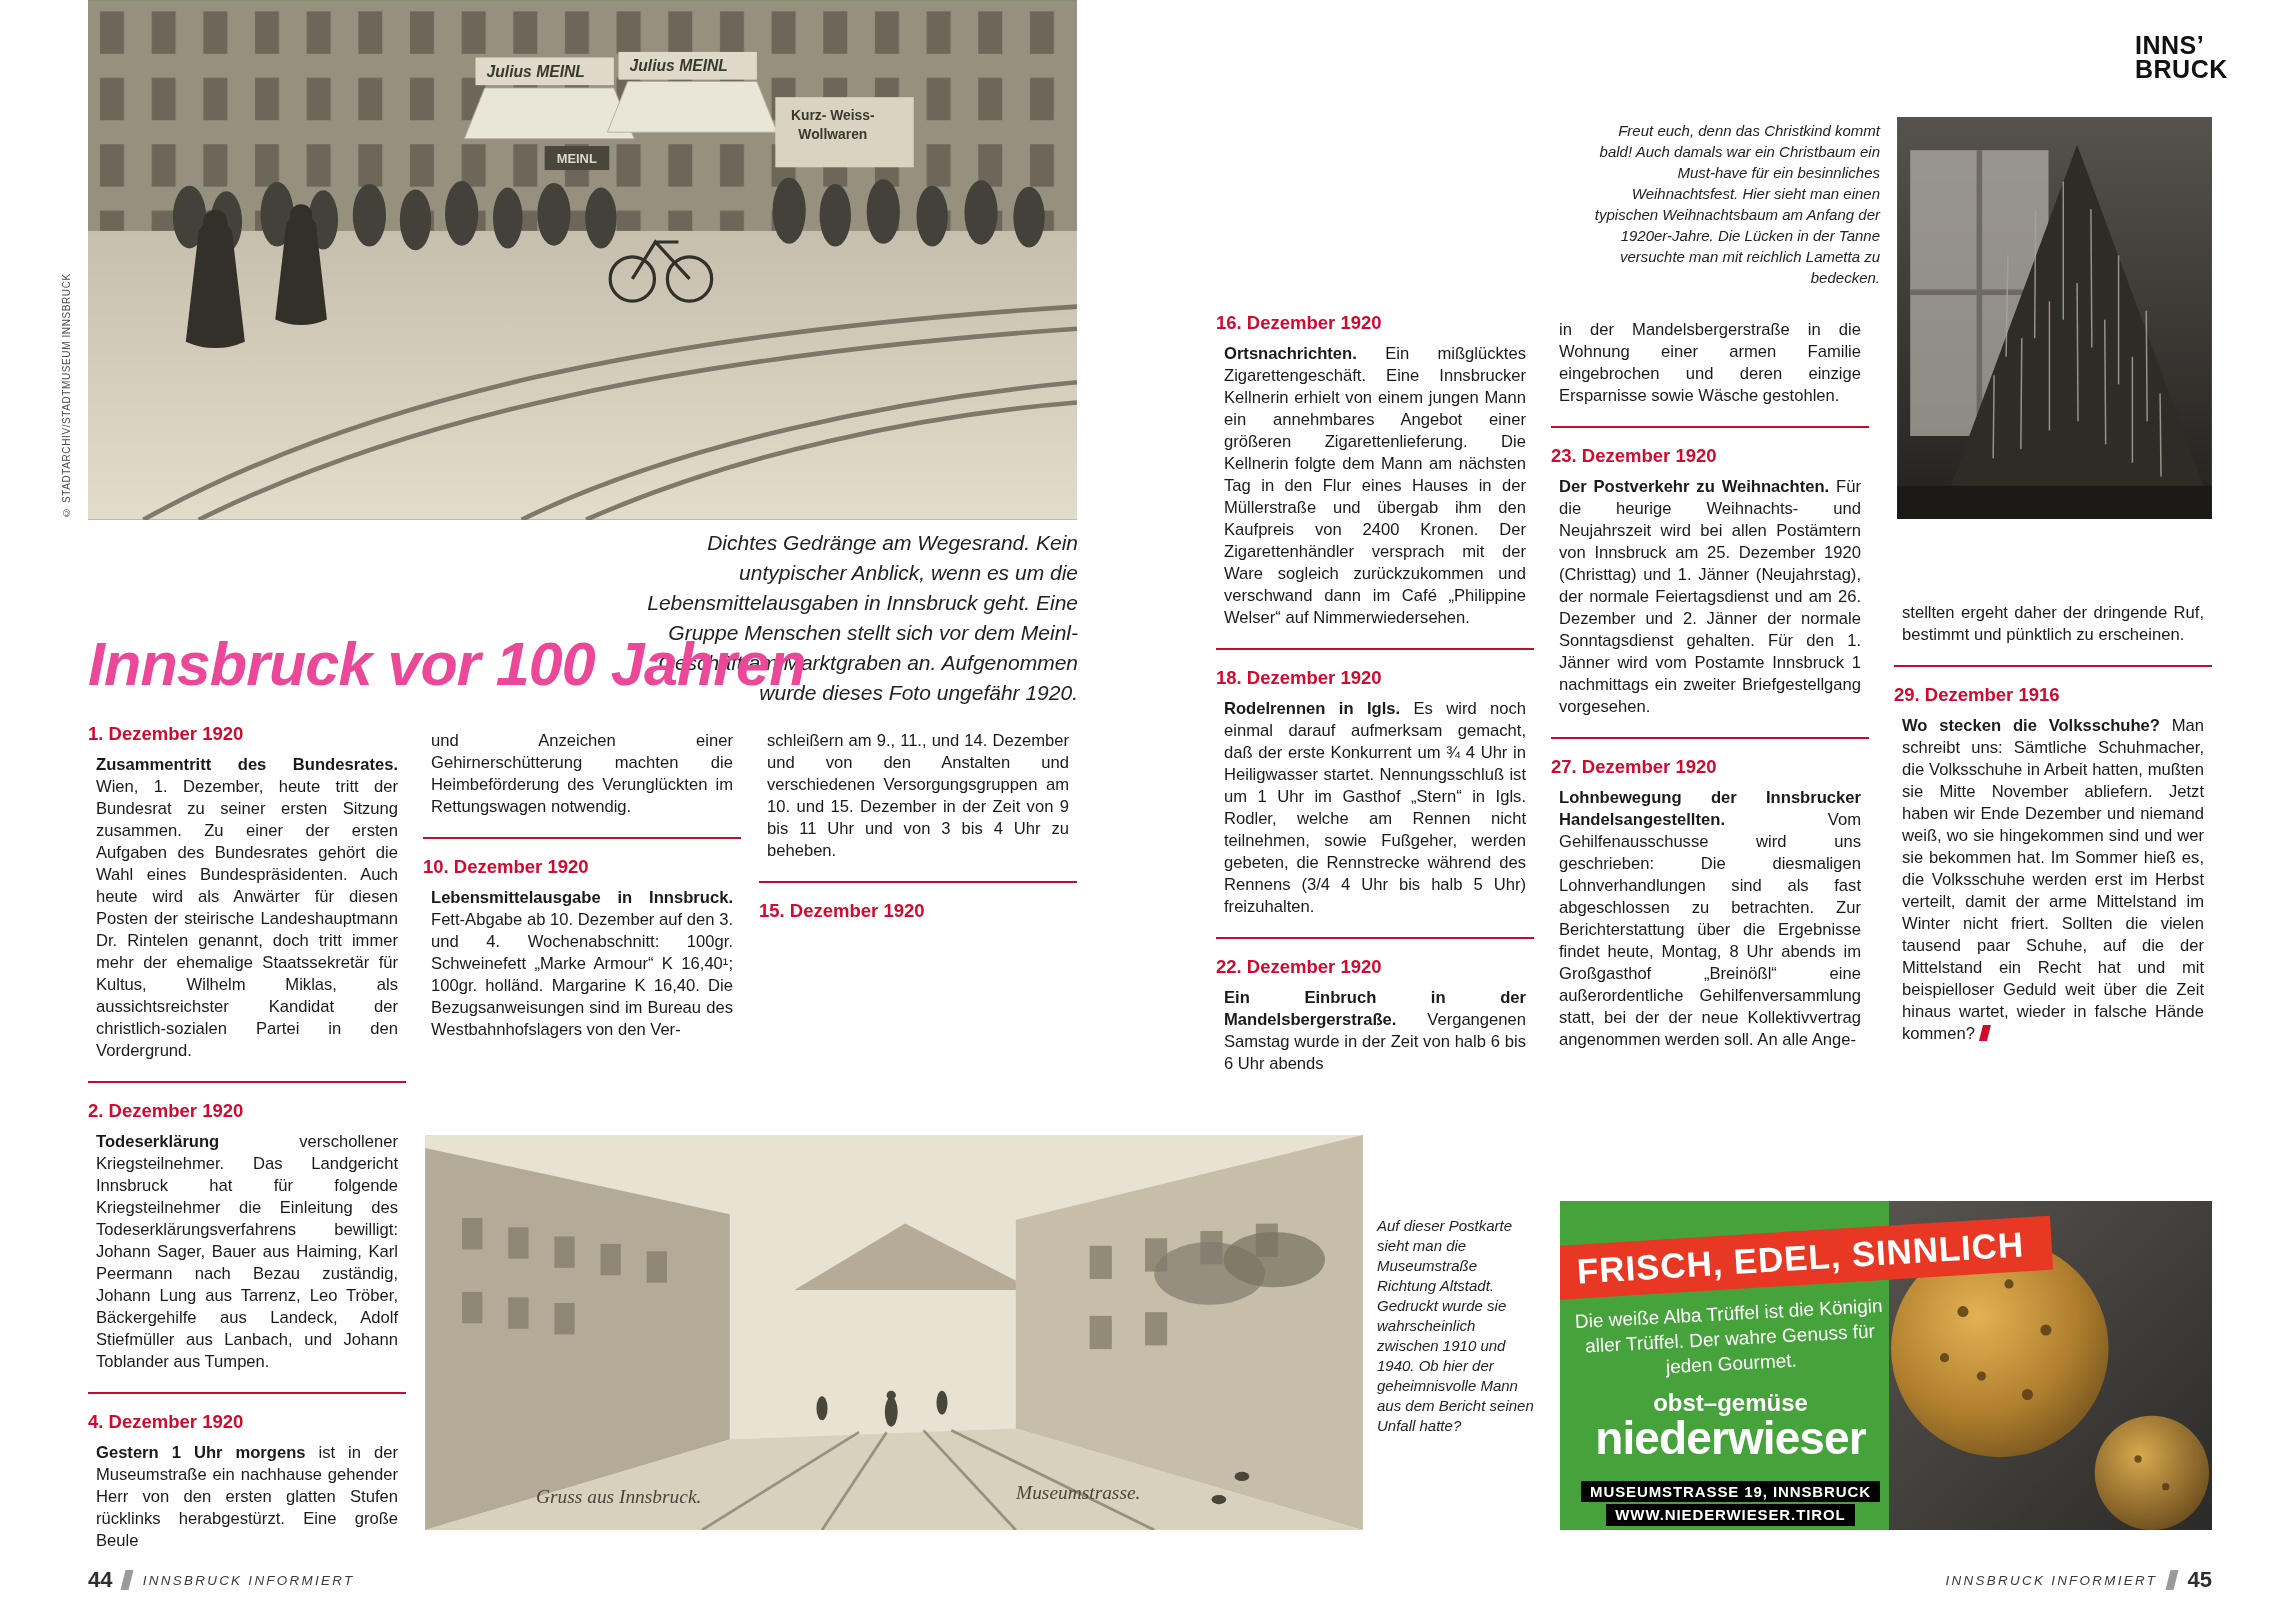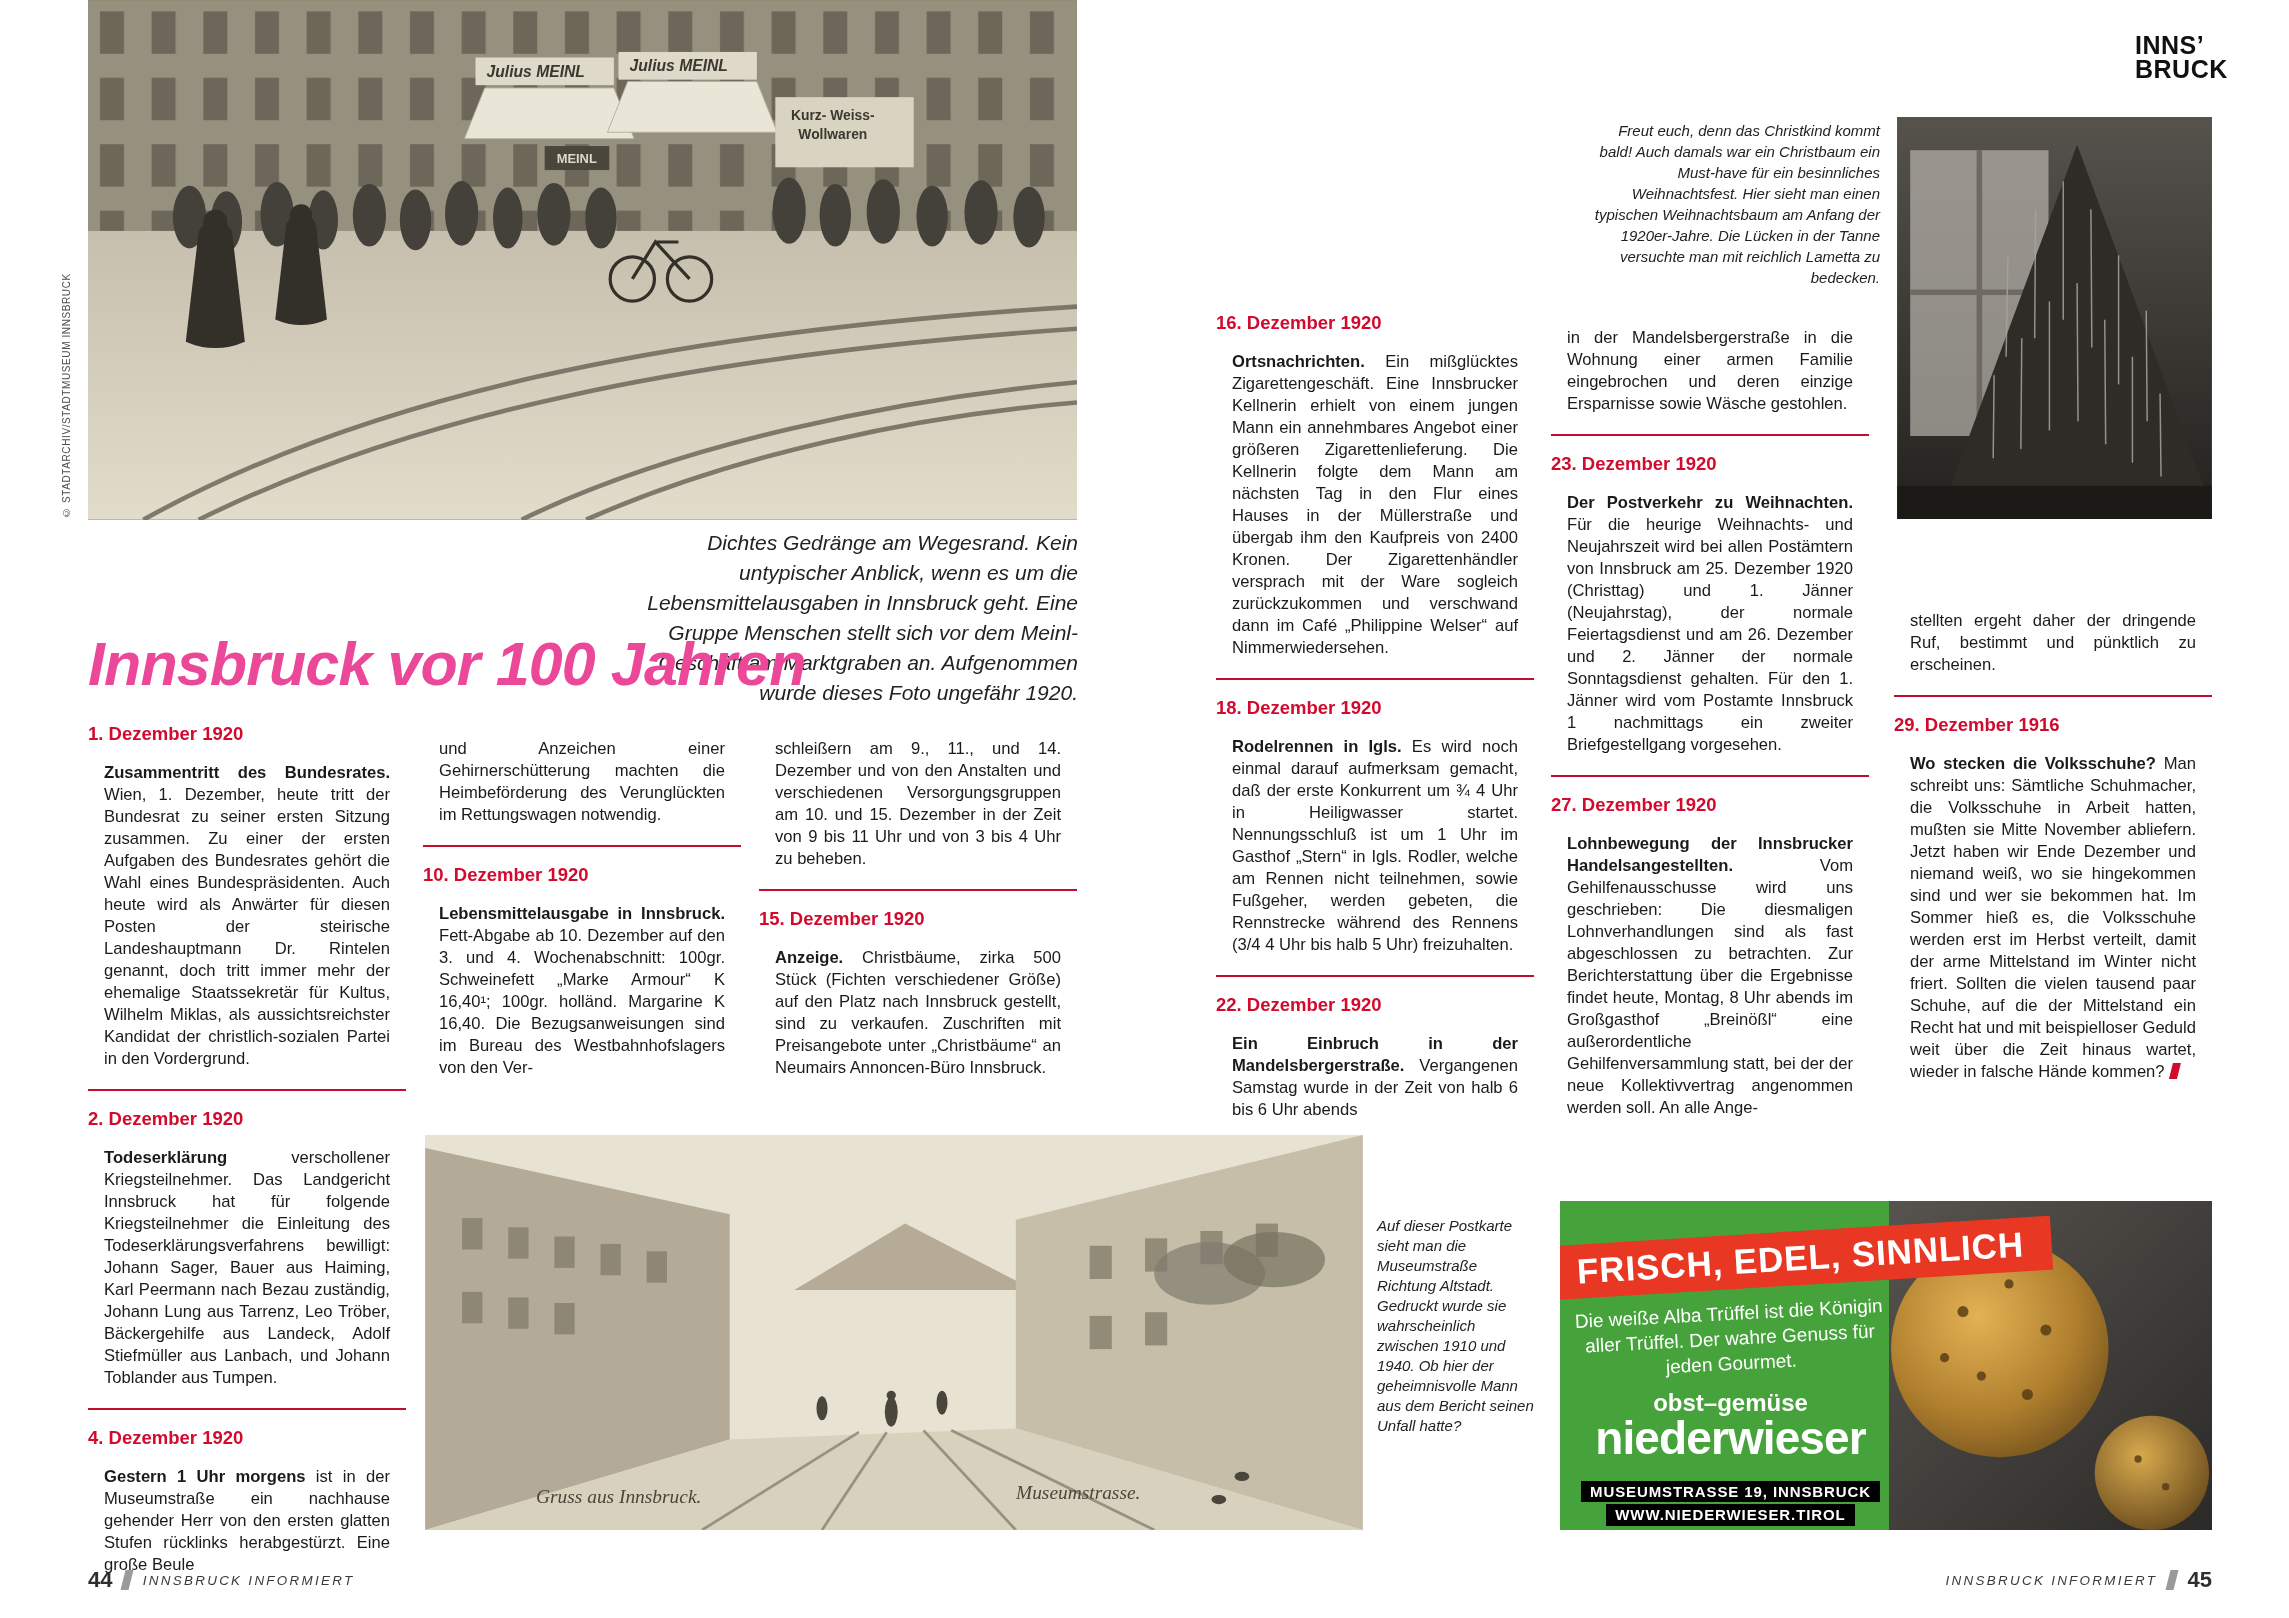--- a/index.html
+++ b/index.html
@@ -15,21 +15,21 @@
             font-size:21px;line-height:30px;}
   .photocap-left{text-align:left;}
 
   
   #main-title{position:absolute;left:88px;top:629px;width:1015px;
               font-size:61px;font-weight:700;font-style:italic;color:#ec4899;letter-spacing:-0.9px;}
 
   
   .col{position:absolute;width:318px;text-align:justify;}
   .date{color:#d20a2e;font-weight:700;font-size:18.5px;margin:0 0 2.8px 0;line-height:24px;}
-  p.body{margin:16px;font-size:16.6px;line-height:22px;}
+  p.body{margin:8px;font-size:16.6px;line-height:22px;}
   .lead{font-weight:700;}
   .rule{border:none;border-top:2.8px solid #c00f2d;margin:18.5px 0 16.6px 0;width:100%;}
   .endmark{display:inline-block;width:8.3px;height:15.7px;background:#d20a2e;
            transform:skewX(-14deg);margin-left:6.5px;vertical-align:-1.8px;}
 
   
   .footer{position:absolute;top:1567px;display:flex;align-items:center;gap:11px;color:#3a3a3a;}
   .pagenum{font-weight:700;font-size:22px;color:#2e2e2e;}
   .slash{display:inline-block;width:8.3px;height:20px;background:#9a9a9a;transform:skewX(-14deg);}
   .magname{font-size:13.4px;letter-spacing:2.3px;color:#3a3a3a;font-style:italic;}
@@ -193,21 +193,20 @@
   <div class="col" style="left:423px;top:722px;">
       <p class="body">und Anzeichen einer Gehirnerschütterung machten die Heimbeförderung des Verunglückten im Rettungswagen notwendig.</p>
       <div class="rule"></div>
       <div class="date">10. Dezember 1920</div>
       <p class="body"><span class="lead">Lebensmittelausgabe in Innsbruck.</span> Fett-Abgabe ab 10. Dezember auf den 3. und 4. Wochenabschnitt: 100gr. Schweinefett „Marke Armour“ K 16,40¹; 100gr. holländ. Margarine K 16,40. Die Bezugsanweisungen sind im Bureau des Westbahnhofslagers von den Ver-</p>
     </div>
   <div class="col" style="left:759px;top:722px;">
       <p class="body">schleißern am 9., 11., und 14. Dezember und von den Anstalten und verschiedenen Versorgungsgruppen am 10. und 15. Dezember in der Zeit von 9 bis 11 Uhr und von 3 bis 4 Uhr zu beheben.</p>
       <div class="rule"></div>
       <div class="date">15. Dezember 1920</div>
-      <p class="body"><span class="lead">Anzeige.</span> Christbäume, zirka 500 Stück (Fichten verschiedener Größe) auf den Platz nach Innsbruck gestellt, sind zu verkaufen. Zuschriften mit Preisangebote unter „Christbäume“ an Neumairs Annoncen-Büro Innsbruck.</p>
     </div>
   <div class="col" style="left:1216px;top:311px;">
       <div class="date">16. Dezember 1920</div>
       <p class="body"><span class="lead">Ortsnachrichten.</span> Ein mißglücktes Zigarettengeschäft. Eine Innsbrucker Kellnerin erhielt von einem jungen Mann ein annehmbares Angebot einer größeren Zigarettenlieferung. Die Kellnerin folgte dem Mann am nächsten Tag in den Flur eines Hauses in der Müllerstraße und übergab ihm den Kaufpreis von 2400 Kronen. Der Zigarettenhändler versprach mit der Ware sogleich zurückzukommen und verschwand dann im Café „Philippine Welser“ auf Nimmerwiedersehen.</p>
       <div class="rule"></div>
       <div class="date">18. Dezember 1920</div>
       <p class="body"><span class="lead">Rodelrennen in Igls.</span> Es wird noch einmal darauf aufmerksam gemacht, daß der erste Konkurrent um ¾ 4 Uhr in Heiligwasser startet. Nennungsschluß ist um 1 Uhr im Gasthof „Stern“ in Igls. Rodler, welche am Rennen nicht teilnehmen, sowie Fußgeher, werden gebeten, die Rennstrecke während des Rennens (3/4 4 Uhr bis halb 5 Uhr) freizuhalten.</p>
       <div class="rule"></div>
       <div class="date">22. Dezember 1920</div>
       <p class="body"><span class="lead">Ein Einbruch in der Mandelsbergerstraße.</span> Vergangenen Samstag wurde in der Zeit von halb 6 bis 6 Uhr abends</p>

